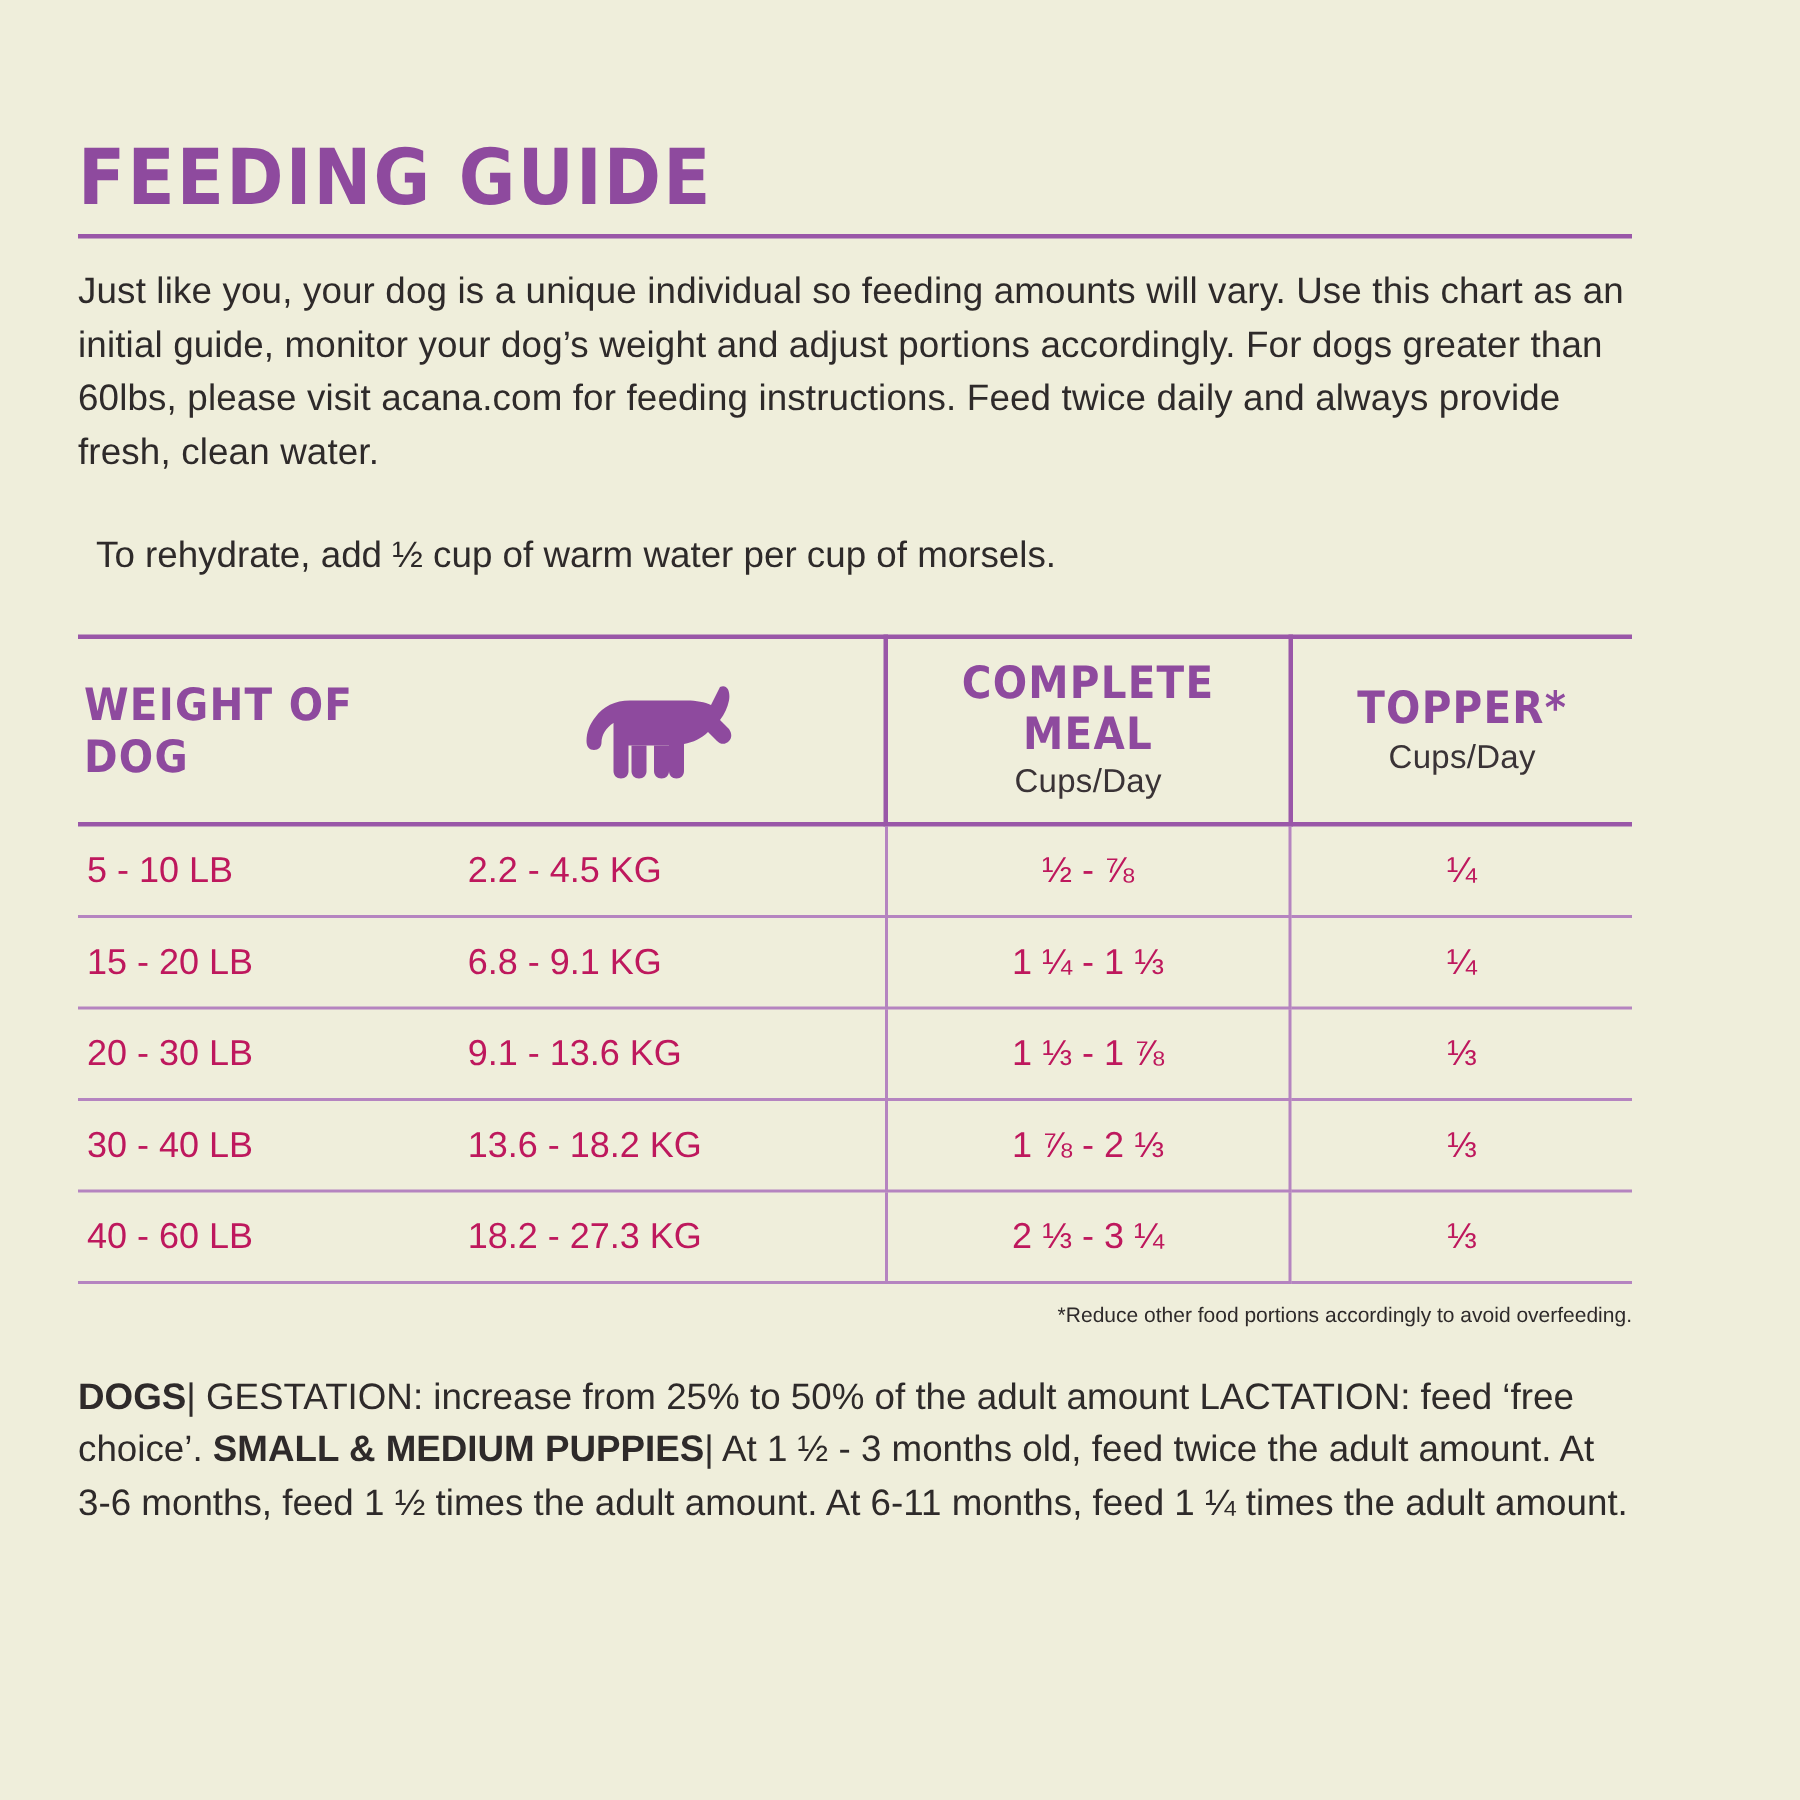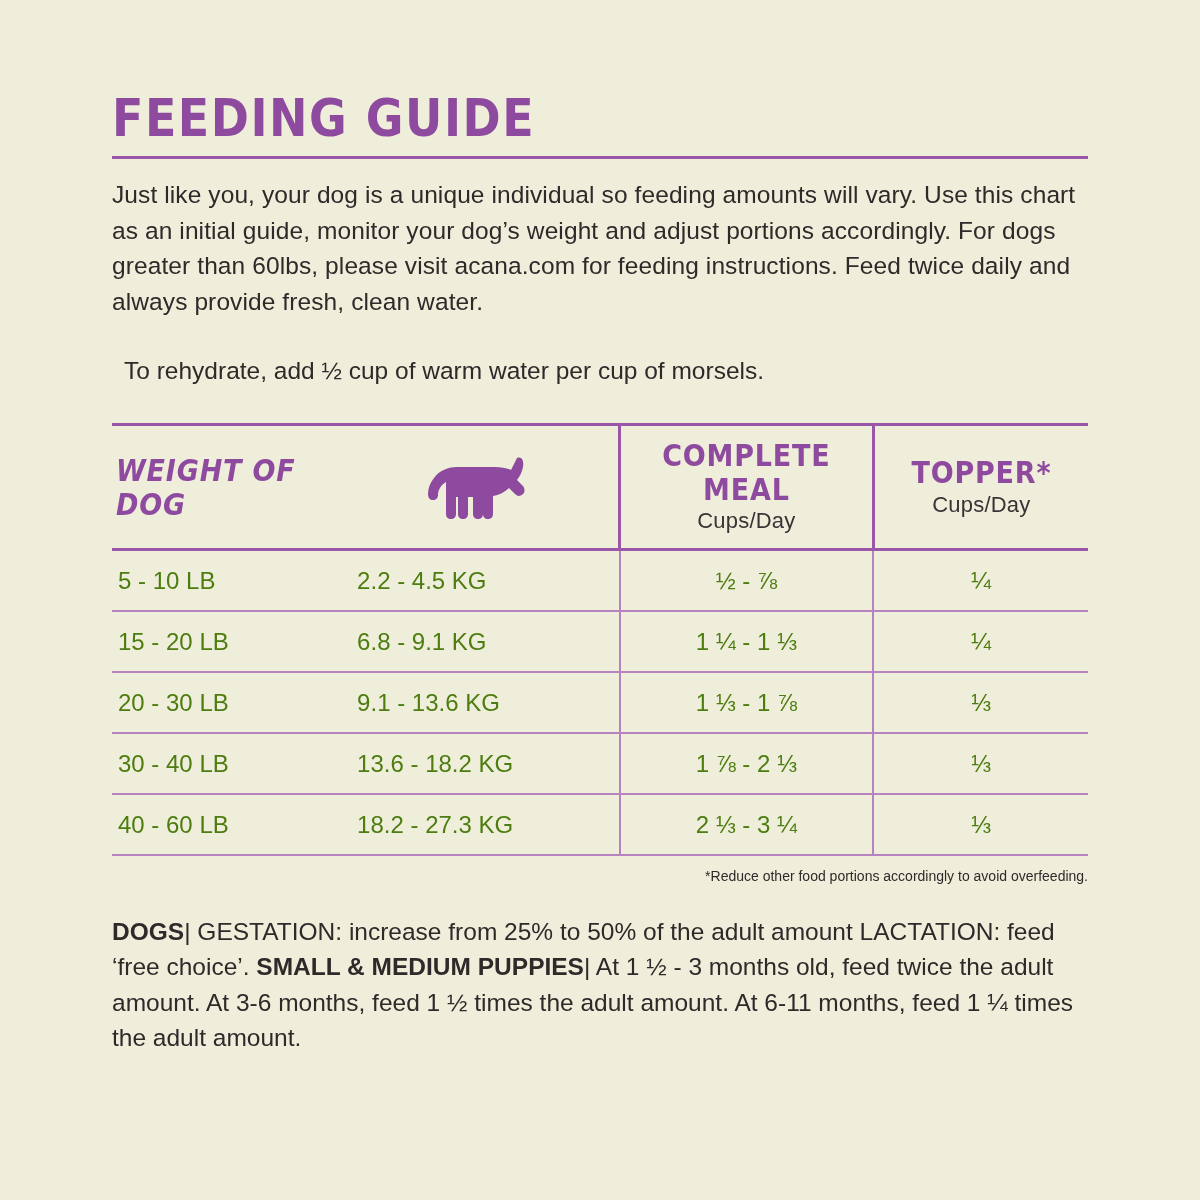--- a/index.html
+++ b/index.html
@@ -12,21 +12,21 @@
     background: #efeedb;
     font-family: "Liberation Sans", sans-serif;
     color: #2b2b2b;
     overflow: hidden;
   }
   .page {
     position: relative;
     width: 1200px;
     height: 992px;
     box-sizing: border-box;
-    padding: 92px 112px 0 112px;
+    padding: 92px 112px 0 52px;
   }
   .title {
     font-family: "DejaVu Sans", sans-serif;
     font-weight: bold;
     font-size: 46px;
     letter-spacing: 1.5px;
     color: #8e4a9e;
     margin: 0 0 14px 0;
     line-height: 1.0;
     transform: scaleY(1.12);
@@ -96,36 +96,35 @@
   .dog-cell {
     text-align: center;
     border-right: 3px solid #9a57a8;
   }
   .dog-icon {
     display: block;
     margin: 0 auto;
   }
   .hdr-weight-cell {
     border-right: none;
-    font-style: italic;
   }
   .hdr-meal {
     text-align: center;
     border-right: 3px solid #9a57a8;
   }
   .hdr-topper {
     text-align: center;
     margin-top: 24px;
   }
 
   table.feeding tbody td {
     border-bottom: 2px solid #b584c0;
     padding: 16px 6px 15px 6px;
     font-size: 24px;
-    color: #4d7c0f;
+    color: #be185d;
     vertical-align: middle;
   }
   tbody td.lb {
     text-align: left;
     padding-left: 4px;
   }
   tbody td.kg {
     text-align: left;
     padding-left: 16px;
     border-right: 2px solid #b584c0;

